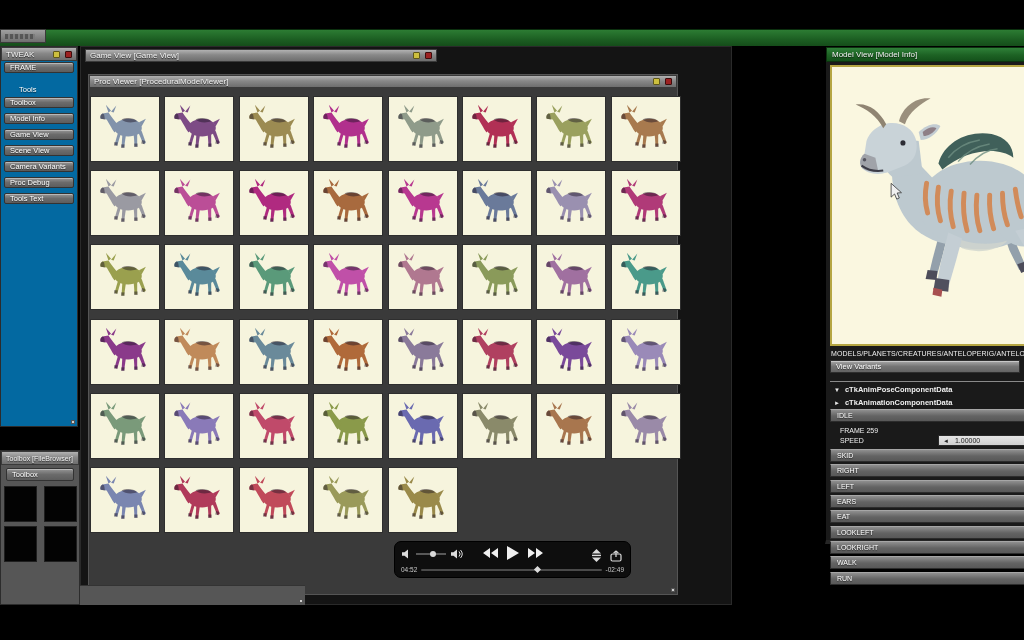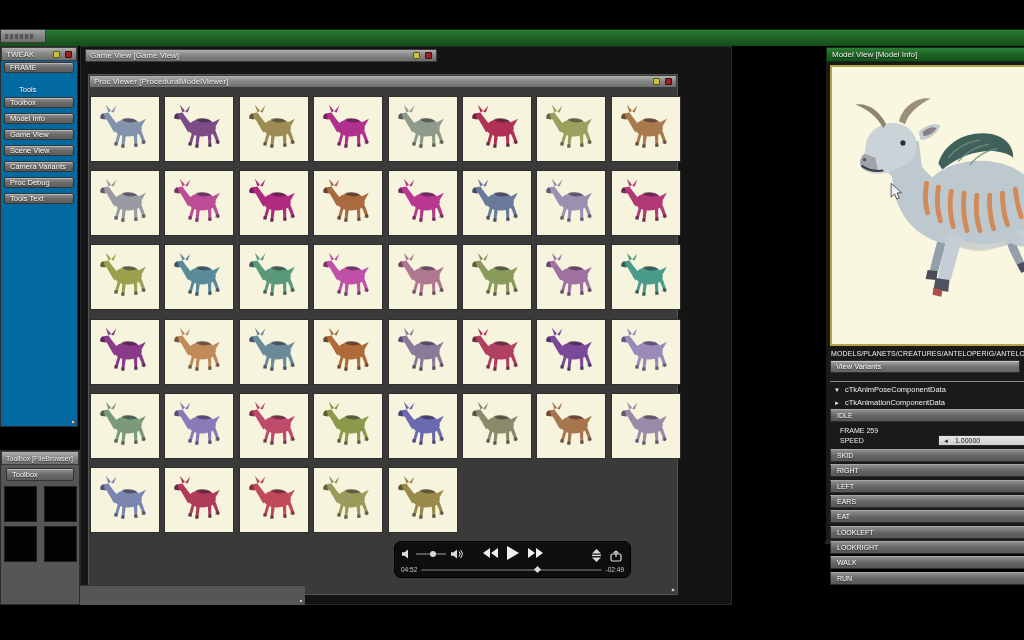--- a/index.html
+++ b/index.html
@@ -74,21 +74,21 @@
     background:#faf7e0; border:2px solid #b5a642; }
   #model-path { left:5px; top:303px; right:8px; color:#efefef; font-size:7px;
     letter-spacing:.1px; }
   #view-variants-btn { left:4px; top:313px; width:190px; height:13px;
     background:linear-gradient(#a9a9a9,#747474 50%,#646464); border:1px solid #2e2e2e;
     box-shadow:inset 0 1px 0 rgba(255,255,255,.4); color:#fff; font-size:7.5px;
     display:flex; align-items:center; padding-left:5px;
     text-shadow:0 1px 1px rgba(0,0,0,.6); }
   #separator { left:4px; top:334px; right:6px; height:1px; background:#8a8a8a; }
   .comp-row { position:absolute; left:8px; color:#f0f0f0; font-size:7.5px;
-    display:flex; gap:5px; align-items:center; }
+    display:flex; gap:5px; align-items:center;font-weight:bold; }
   .comp-arrow { font-size:6px; color:#e8e8e8; }
   .anim-bar { position:absolute; left:4px; right:7px; height:13px;
     background:linear-gradient(#8f8f8f,#636363 55%,#585858);
     border:1px solid #2c2c2c; border-top-color:#a6a6a6; color:#fff;
     font-size:7px; display:flex; align-items:center; padding-left:6px;
     text-shadow:0 1px 1px rgba(0,0,0,.6); }
   #frame-label { left:14px; top:380px; color:#f0f0f0; font-size:7px; }
   #speed-row { left:14px; top:388px; right:10px; height:11px; display:flex;
     align-items:center; }
   #speed-label { color:#f0f0f0; font-size:7px; width:98px; }

